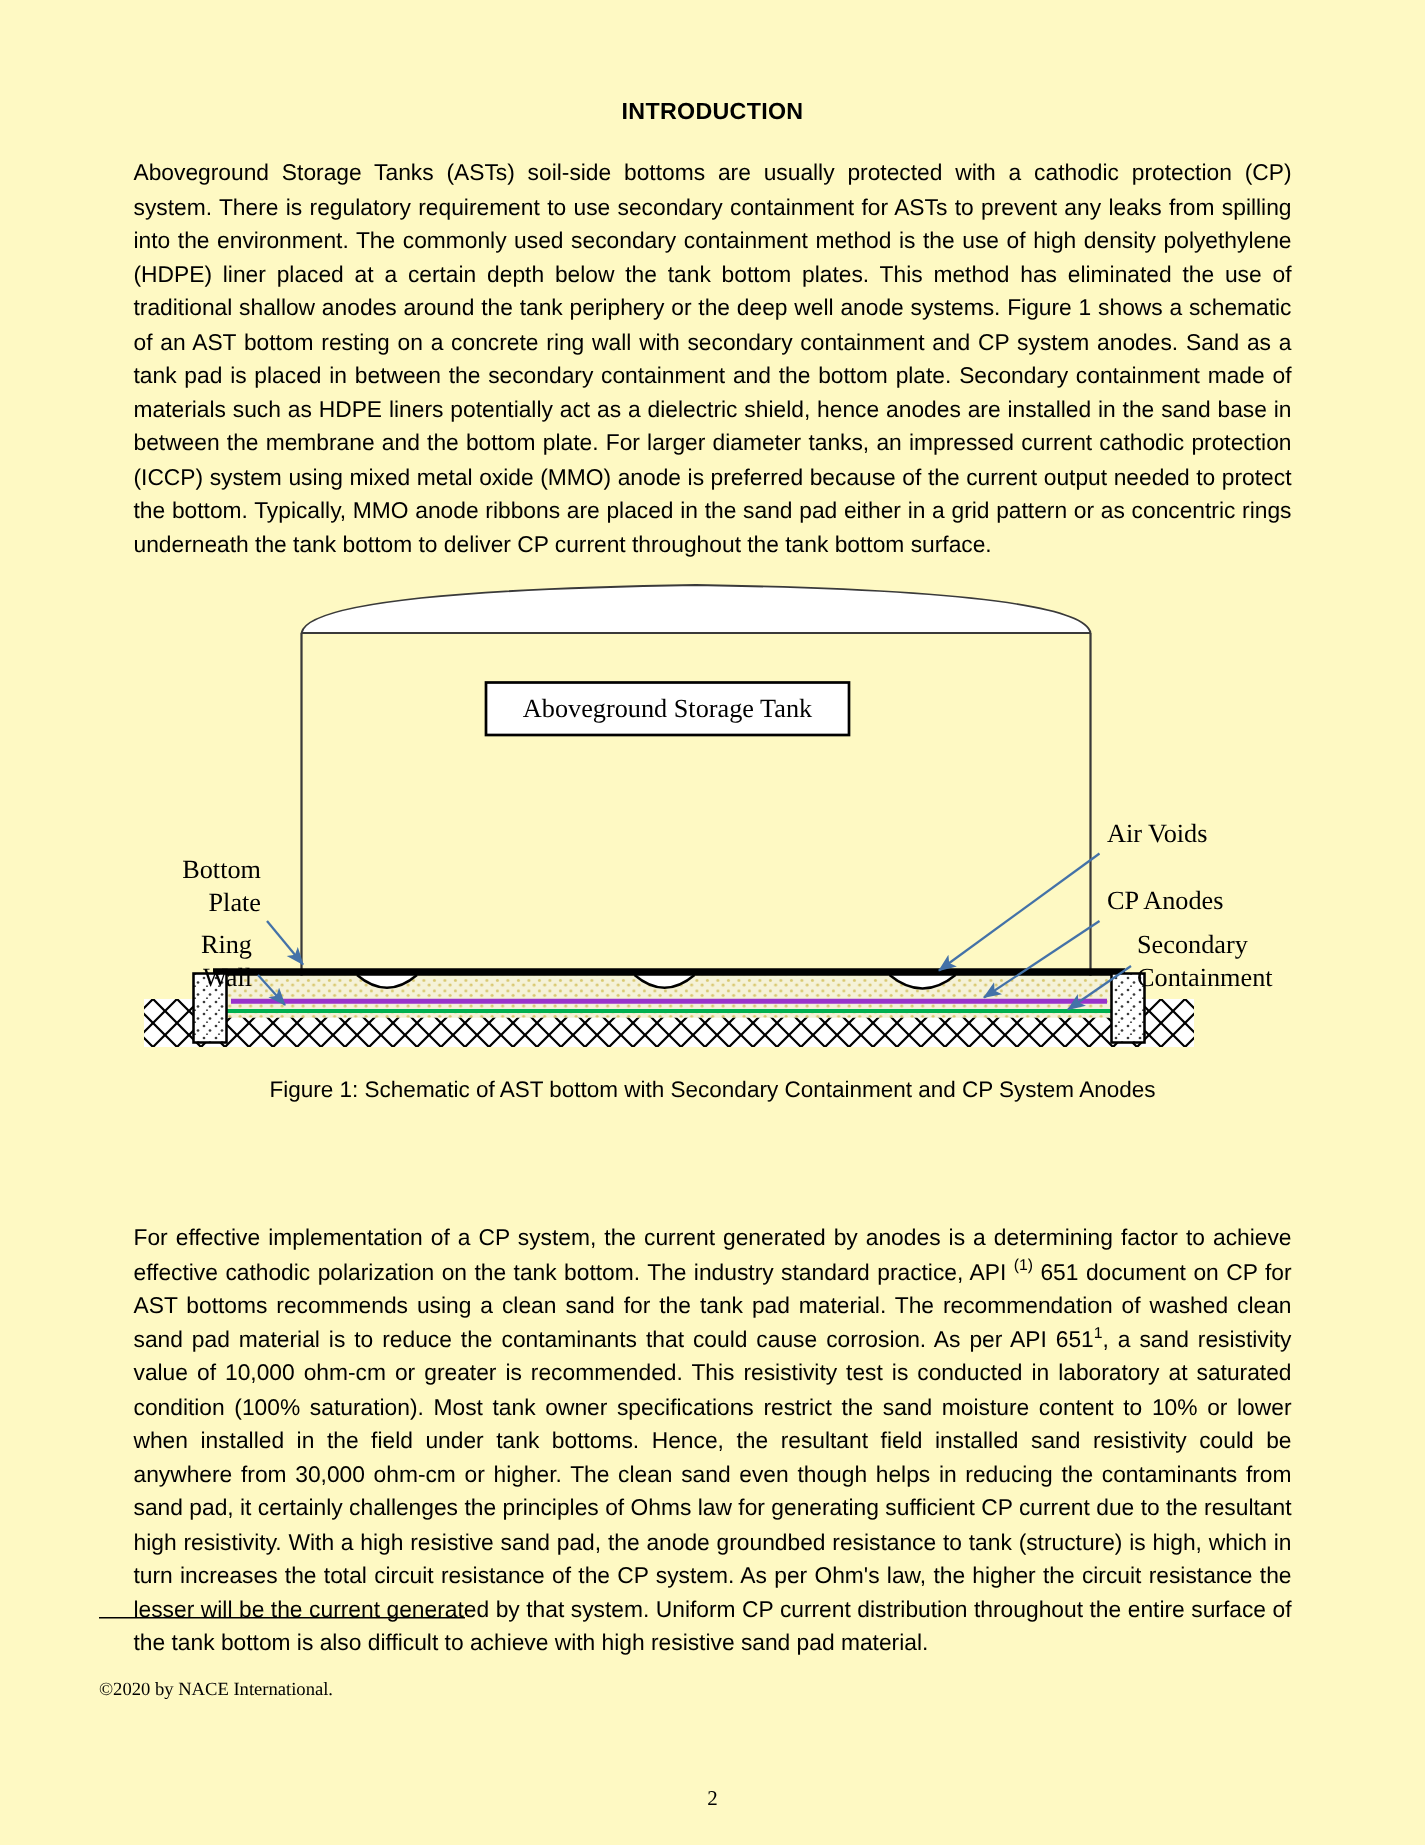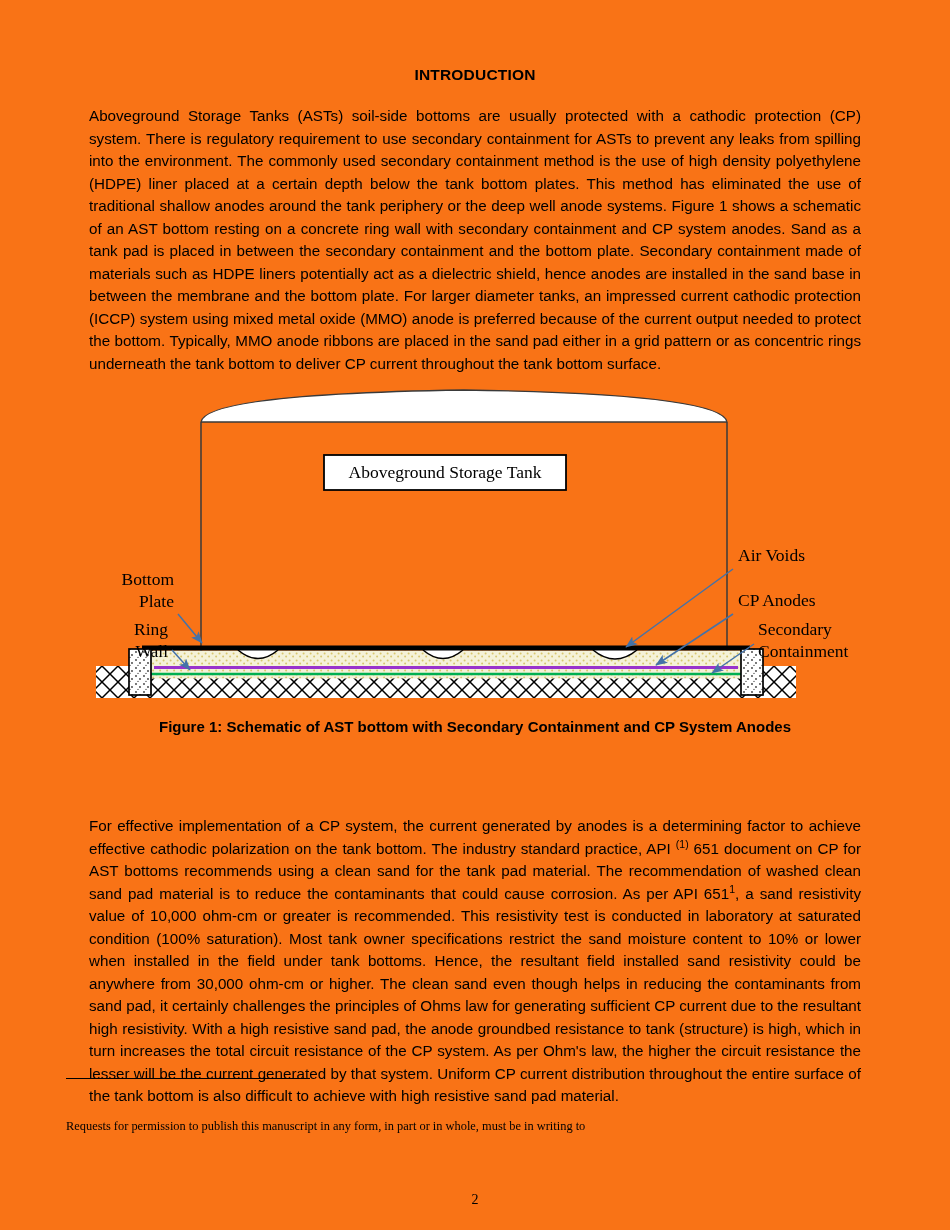--- a/index.html
+++ b/index.html
@@ -14,21 +14,21 @@
     position: relative;
     font-family: "Liberation Sans", sans-serif;
     color: #000000;
     overflow: hidden;
   }
   .page {
     position: absolute;
     left: 0; top: 0;
     width: 950px;
     height: 1230px;
-    background: #f97316;
+    background: #fef9c3;
   }
 
   
   .section-title {
     position: absolute;
     left: 89px;
     top: 66px;
     width: 772px;
     text-align: center;
     font-size: 15.5px;
@@ -66,21 +66,21 @@
   }
   .figure-svg { display: block; }
 
   .figure-caption {
     position: absolute;
     left: 89px;
     top: 718px;
     width: 772px;
     text-align: center;
     font-size: 15px;
-    font-weight: bold;
+    font-weight: normal;
     font-family: "Liberation Sans", sans-serif;
   }
 
   
   .footnote-rule {
     position: absolute;
     left: 66px;
     top: 1078px;
     width: 244px;
     height: 0;
@@ -212,18 +212,18 @@
 
   <div class="figure-caption">Figure 1: Schematic of AST bottom with Secondary Containment and CP System Anodes</div>
 
   <div class="body-para" id="para-2">
     <span>For effective implementation of a CP system, the current generated by anodes is a determining factor to achieve effective cathodic polarization on the tank bottom. The industry standard practice, API </span><span class="sup">(1)</span><span> 651 document on CP for AST bottoms recommends using a clean sand for the tank pad material. The recommendation of washed clean sand pad material is to reduce the contaminants that could cause corrosion. As per API 651</span><span class="sup">1</span><span>, a sand resistivity value of 10,000 ohm-cm or greater is recommended. This resistivity test is conducted in laboratory at saturated condition (100% saturation). Most tank owner specifications restrict the sand moisture content to 10% or lower when installed in the field under tank bottoms. Hence, the resultant field installed sand resistivity could be anywhere from 30,000 ohm-cm or higher. The clean sand even though helps in reducing the contaminants from sand pad, it certainly challenges the principles of Ohms law for generating sufficient CP current due to the resultant high resistivity. With a high resistive sand pad, the anode groundbed resistance to tank (structure) is high, which in turn increases the total circuit resistance of the CP system. As per Ohm's law, the higher the circuit resistance the lesser will be the current generated by that system. Uniform CP current distribution throughout the entire surface of the tank bottom is also difficult to achieve with high resistive sand pad material.</span>
   </div>
 
   <div class="footnote-rule"></div>
 
   <div class="copyright">
-    <div>Requests for permission to publish this manuscript in any form, in part or in whole, must be in writing to</div>
+    <div>©2020 by NACE International.</div>
   </div>
 
   <div class="page-number">2</div>
 
 </div>
 
 </body></html>

